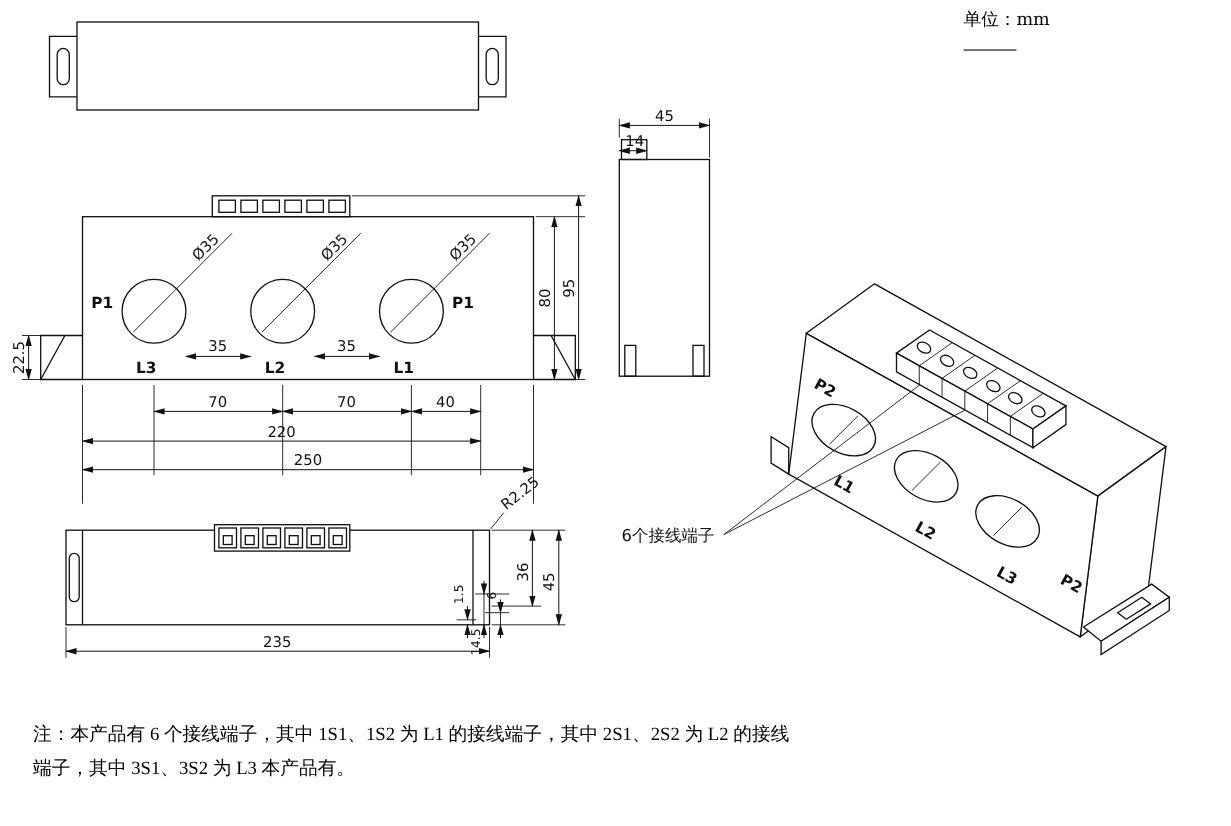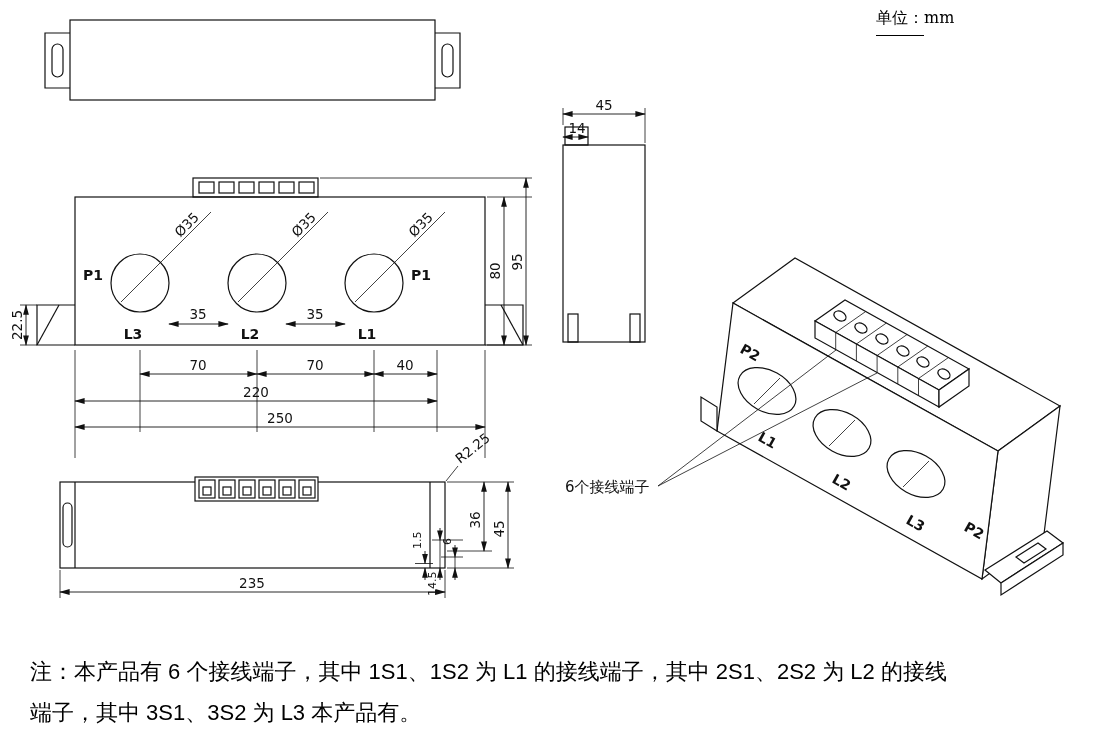--- a/index.html
+++ b/index.html
@@ -9,23 +9,23 @@
   text{fill:#111;font-family:"DejaVu Sans",sans-serif;font-size:13.5px}
   .lbl{font-size:14px;font-weight:600}
   .dim{font-size:13.5px}
   .small{font-size:11px}
   .o{fill:none;stroke:#111;stroke-width:1.2;stroke-linejoin:miter}
   .of{fill:#fff;stroke:#111;stroke-width:1.2;stroke-linejoin:miter}
   .t{fill:none;stroke:#111;stroke-width:0.8}
   .d{fill:none;stroke:#111;stroke-width:0.9;marker-start:url(#ar);marker-end:url(#ar)}
   .da{fill:none;stroke:#111;stroke-width:0.9;marker-end:url(#ar)}
   .unit-label{position:absolute;left:876px;top:8px;font-family:"DejaVu Serif",serif;font-size:16px;color:#000}
-  .unit-label .ul{border-bottom:1.5px solid #000;padding-bottom:8px}
-  .note{position:absolute;left:30px;top:652px;width:1065px;font-family:Liberation Sans, sans-serif;
-        font-size:22px;line-height:1.85;color:#000}
+  .unit-label .ul{border-bottom:1.5px solid #000;padding-bottom:18px}
+  .note{position:absolute;left:30px;top:652px;width:1065px;font-family:Liberation Serif, serif;
+        font-size:17px;line-height:1.85;color:#000}
 </style>
 </head>
 <body>
 
 <div class="stage">
 
   <div class="unit-label"><span class="ul">单位：</span><span>mm</span></div>
 
   <svg class="drawing" width="1119" height="751" viewBox="0 0 1119 751">
     <defs>

